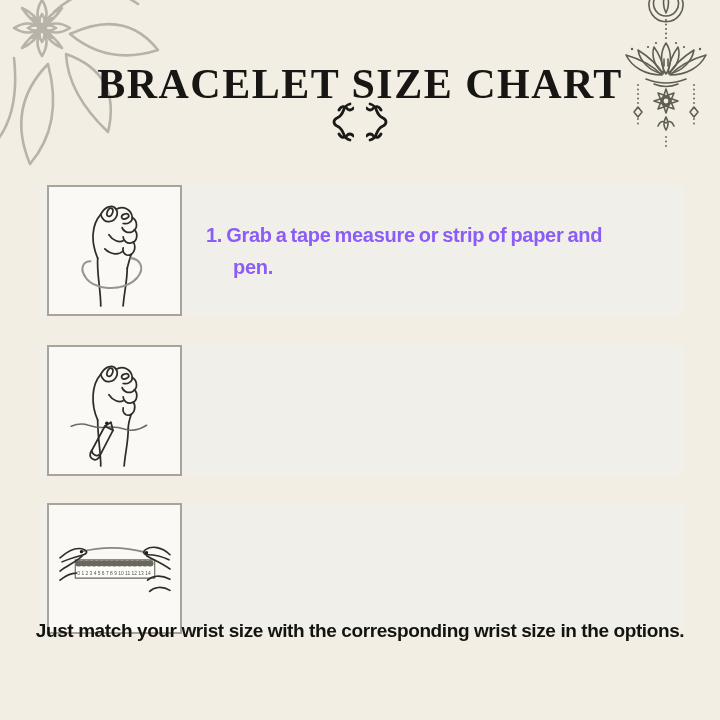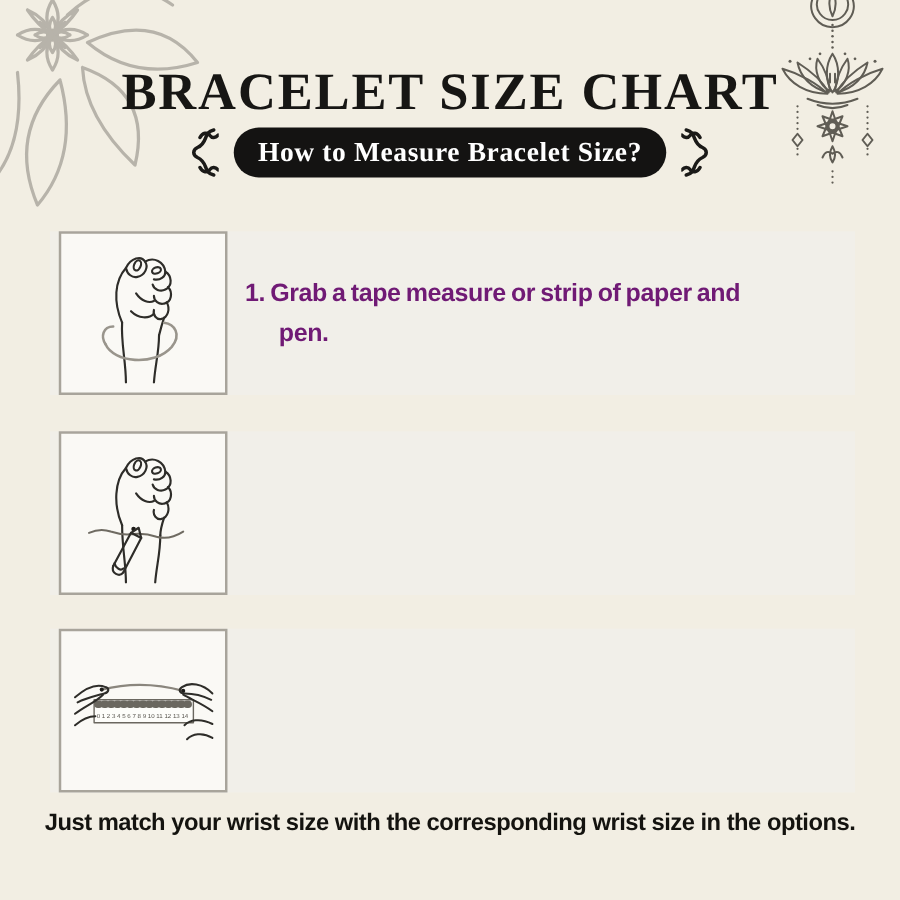--- a/index.html
+++ b/index.html
@@ -4,21 +4,21 @@
 <style>
   html,body{margin:0;padding:0;}
   body{
     width:720px;height:720px;position:relative;overflow:hidden;
     background:#f2eee3;
     font-family:"Liberation Sans",sans-serif;
   }
   .corner-mandala{position:absolute;top:-8px;left:-10px;}
   .lotus-pendant{position:absolute;top:-3px;right:2px;}
   .page-title{
-    position:absolute;top:50px;left:0;width:100%;text-align:center;
+    position:absolute;top:60px;left:0;width:100%;text-align:center;
     font-family:"Liberation Serif","DejaVu Serif",serif;
     font-weight:700;font-size:42px;letter-spacing:1.5px;color:#171614;
     white-space:nowrap;
   }
   .subtitle-row{
     position:absolute;top:101px;left:0;width:100%;
     display:flex;justify-content:center;align-items:center;gap:12px;
   }
   .subtitle-pill{
     background:#141312;color:#ffffff;border-radius:22px;
@@ -32,26 +32,26 @@
     margin-bottom:29px;
   }
   .step-row:nth-child(2){margin-bottom:27px;}
   .illus-box{
     flex:none;width:135px;height:131px;margin-left:7px;box-sizing:border-box;
     background:#faf9f5;border:2px solid #a8a49b;
     display:flex;align-items:center;justify-content:center;
   }
   .step-text-wrap{flex:1;padding-left:14px;padding-right:2px;}
   .step-text{
-    font-size:20px;font-weight:600;color:#701a75;line-height:32px;
+    font-size:20px;font-weight:600;color:#8b5cf6;line-height:32px;
     letter-spacing:-0.3px;word-spacing:-1.2px;
-    white-space:pre-line;padding-left:27px;text-indent:-27px;
+    white-space:pre-line;padding-left:27px;text-indent:-27px;margin-left:10px;
   }
   .page-footer{
-    position:absolute;top:648px;left:0;width:100%;text-align:center;
+    position:absolute;top:620px;left:0;width:100%;text-align:center;
     font-size:19px;font-weight:600;letter-spacing:-0.4px;color:#14130f;
     white-space:nowrap;
   }
   svg{display:block;}
 </style>
 </head>
 <body>
 
 <div class="corner-mandala">
   <svg width="200" height="175" viewBox="0 0 200 175" fill="none" stroke="#b7b3aa" stroke-width="2.6" stroke-linecap="round" stroke-linejoin="round">
@@ -144,21 +144,20 @@
 <div class="page-title">BRACELET SIZE CHART</div>
 
 <div class="subtitle-row">
   <span>
     <svg width="34" height="42" viewBox="0 0 34 42" fill="none" stroke="#1b1a18" stroke-width="2.8" stroke-linecap="round" stroke-linejoin="round">
       <path d="M30,3 C21,5 26,13 17,17 C13,19 13,23 17,25 C26,29 21,37 30,39"></path>
       <path d="M19,9 c2,-4 6,-4.5 8,-1.5 c1.5,2.2 4.5,2 6.5,-0.5"></path>
       <path d="M19,33 c2,4 6,4.5 8,1.5 c1.5,-2.2 4.5,-2 6.5,0.5"></path>
     </svg>
   </span>
-  <span class="subtitle-pill">How to Measure Bracelet Size?</span>
   <span>
     <svg width="34" height="42" viewBox="0 0 34 42" fill="none" stroke="#1b1a18" stroke-width="2.8" stroke-linecap="round" stroke-linejoin="round">
       <g transform="translate(34,0) scale(-1,1)">
         <path d="M30,3 C21,5 26,13 17,17 C13,19 13,23 17,25 C26,29 21,37 30,39"></path>
         <path d="M19,9 c2,-4 6,-4.5 8,-1.5 c1.5,2.2 4.5,2 6.5,-0.5"></path>
         <path d="M19,33 c2,4 6,4.5 8,1.5 c1.5,-2.2 4.5,-2 6.5,0.5"></path>
       </g>
     </svg>
   </span>
 </div>

